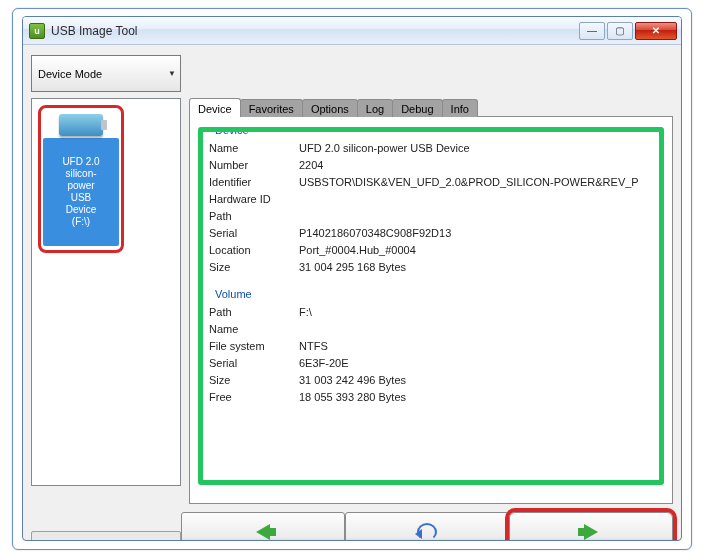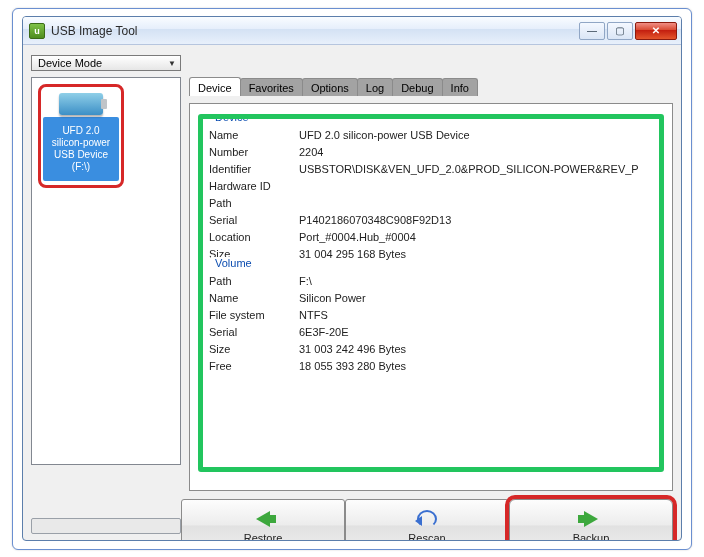--- a/index.html
+++ b/index.html
@@ -64,21 +64,21 @@
   background: linear-gradient(#f08e85,#d84830 45%,#c41f10 46%,#e3552c);
   border-color: #8b1a0e; color: #fff; font-weight: bold;
 }
 .client {
   position: absolute;
   top: 28px; left: 0; right: 0; bottom: 0;
   padding: 8px;
 }
 .top-row { display: flex; align-items: flex-start; }
 .mode-select {
-  width: 150px; height: 16px;
+  width: 150px; height: 37px;
   margin-top: 2px;
   border: 1px solid #7a7a7a;
   background: linear-gradient(#fff,#e6e6e6);
   display: flex; align-items: center;
   padding: 0 4px 0 6px;
   font-size: 11px;
 }
 .mode-select .tri { margin-left: auto; font-size: 8px; color: #333; }
 .main-area {
   display: flex;
@@ -108,24 +108,24 @@
 }
 .device-card .thumb:after {
   content:""; position:absolute; right:-4px; top:6px;
   width:6px; height:10px; background:#c0c4c8; border-radius:1px;
 }
 .device-card .dev-label {
   background: #3a8ee0;
   color: #fff;
   font-size: 10px;
   line-height: 12px;
-  padding: 8px;
+  padding: 18px;
   border-radius: 2px;
 }
-.right-stack { flex: 1; display: flex; flex-direction: column; gap: 8px; }
+.right-stack { flex: 1; display: flex; flex-direction: column; }
 .tabstrip {
   display: flex; gap: 0;
   position: relative; top: 1px; z-index: 2;
 }
 .tab {
   border: 1px solid #8b8b8b;
   border-bottom: none;
   background: #a3a3a3;
   padding: 3px 8px 2px;
   font-size: 11px;
@@ -156,21 +156,21 @@
   overflow: hidden;
 }
 .glegend {
   color: #0c4db0;
   font-size: 11px;
   background: #fff;
   position: relative; top: -12px; left: 2px;
   padding: 0 4px;
   display: inline-block;
 }
-.glegend.second { margin-top: 6px; }
+.glegend.second { margin-top: 24px; }
 .kv { display: flex; font-size: 11px; line-height: 17px; color: #222; }
 .kv .k { width: 90px; flex: 0 0 90px; }
 .kv .v { flex: 1; white-space: nowrap; overflow: hidden; }
 .section-body { margin-top: -8px; }
 .bottom-row {
   display: flex; align-items: center; 
   margin-top: 8px;
 }
 .progress {
   width: 150px; height: 16px;
@@ -285,21 +285,20 @@
             </div>
 
             <span class="glegend second">Volume</span>
             <div class="section-body">
               <div class="kv">
                   <div class="k">Path</div>
                   <div class="v">F:\</div>
                 </div>
               <div class="kv">
                   <div class="k">Name</div>
-                  <div class="v">Silicon Power</div>
                 </div>
               <div class="kv">
                   <div class="k">File system</div>
                   <div class="v">NTFS</div>
                 </div>
               <div class="kv">
                   <div class="k">Serial</div>
                   <div class="v">6E3F-20E</div>
                 </div>
               <div class="kv">

